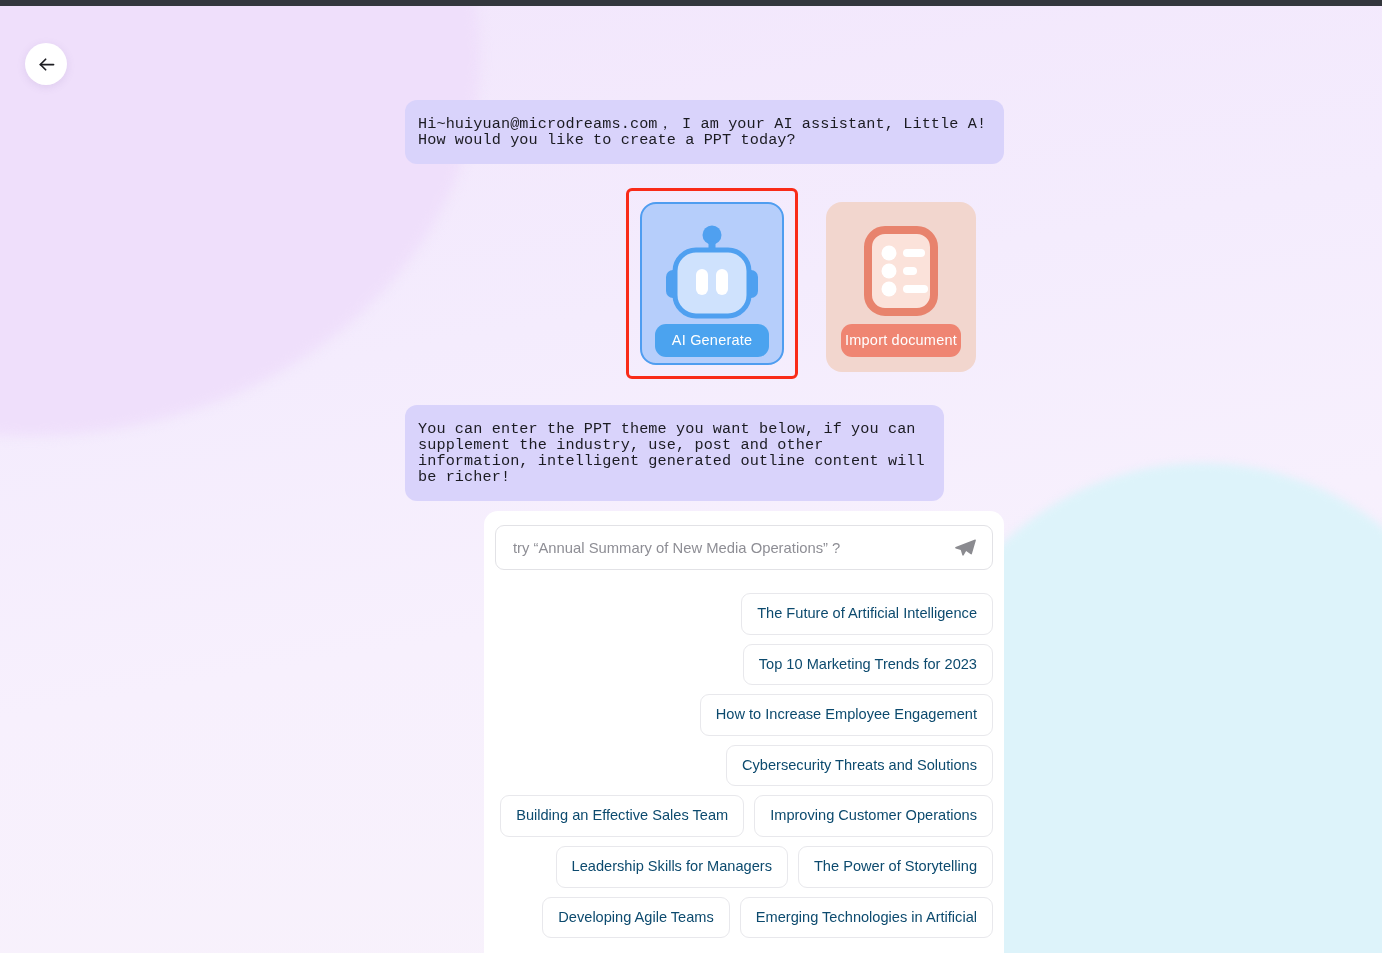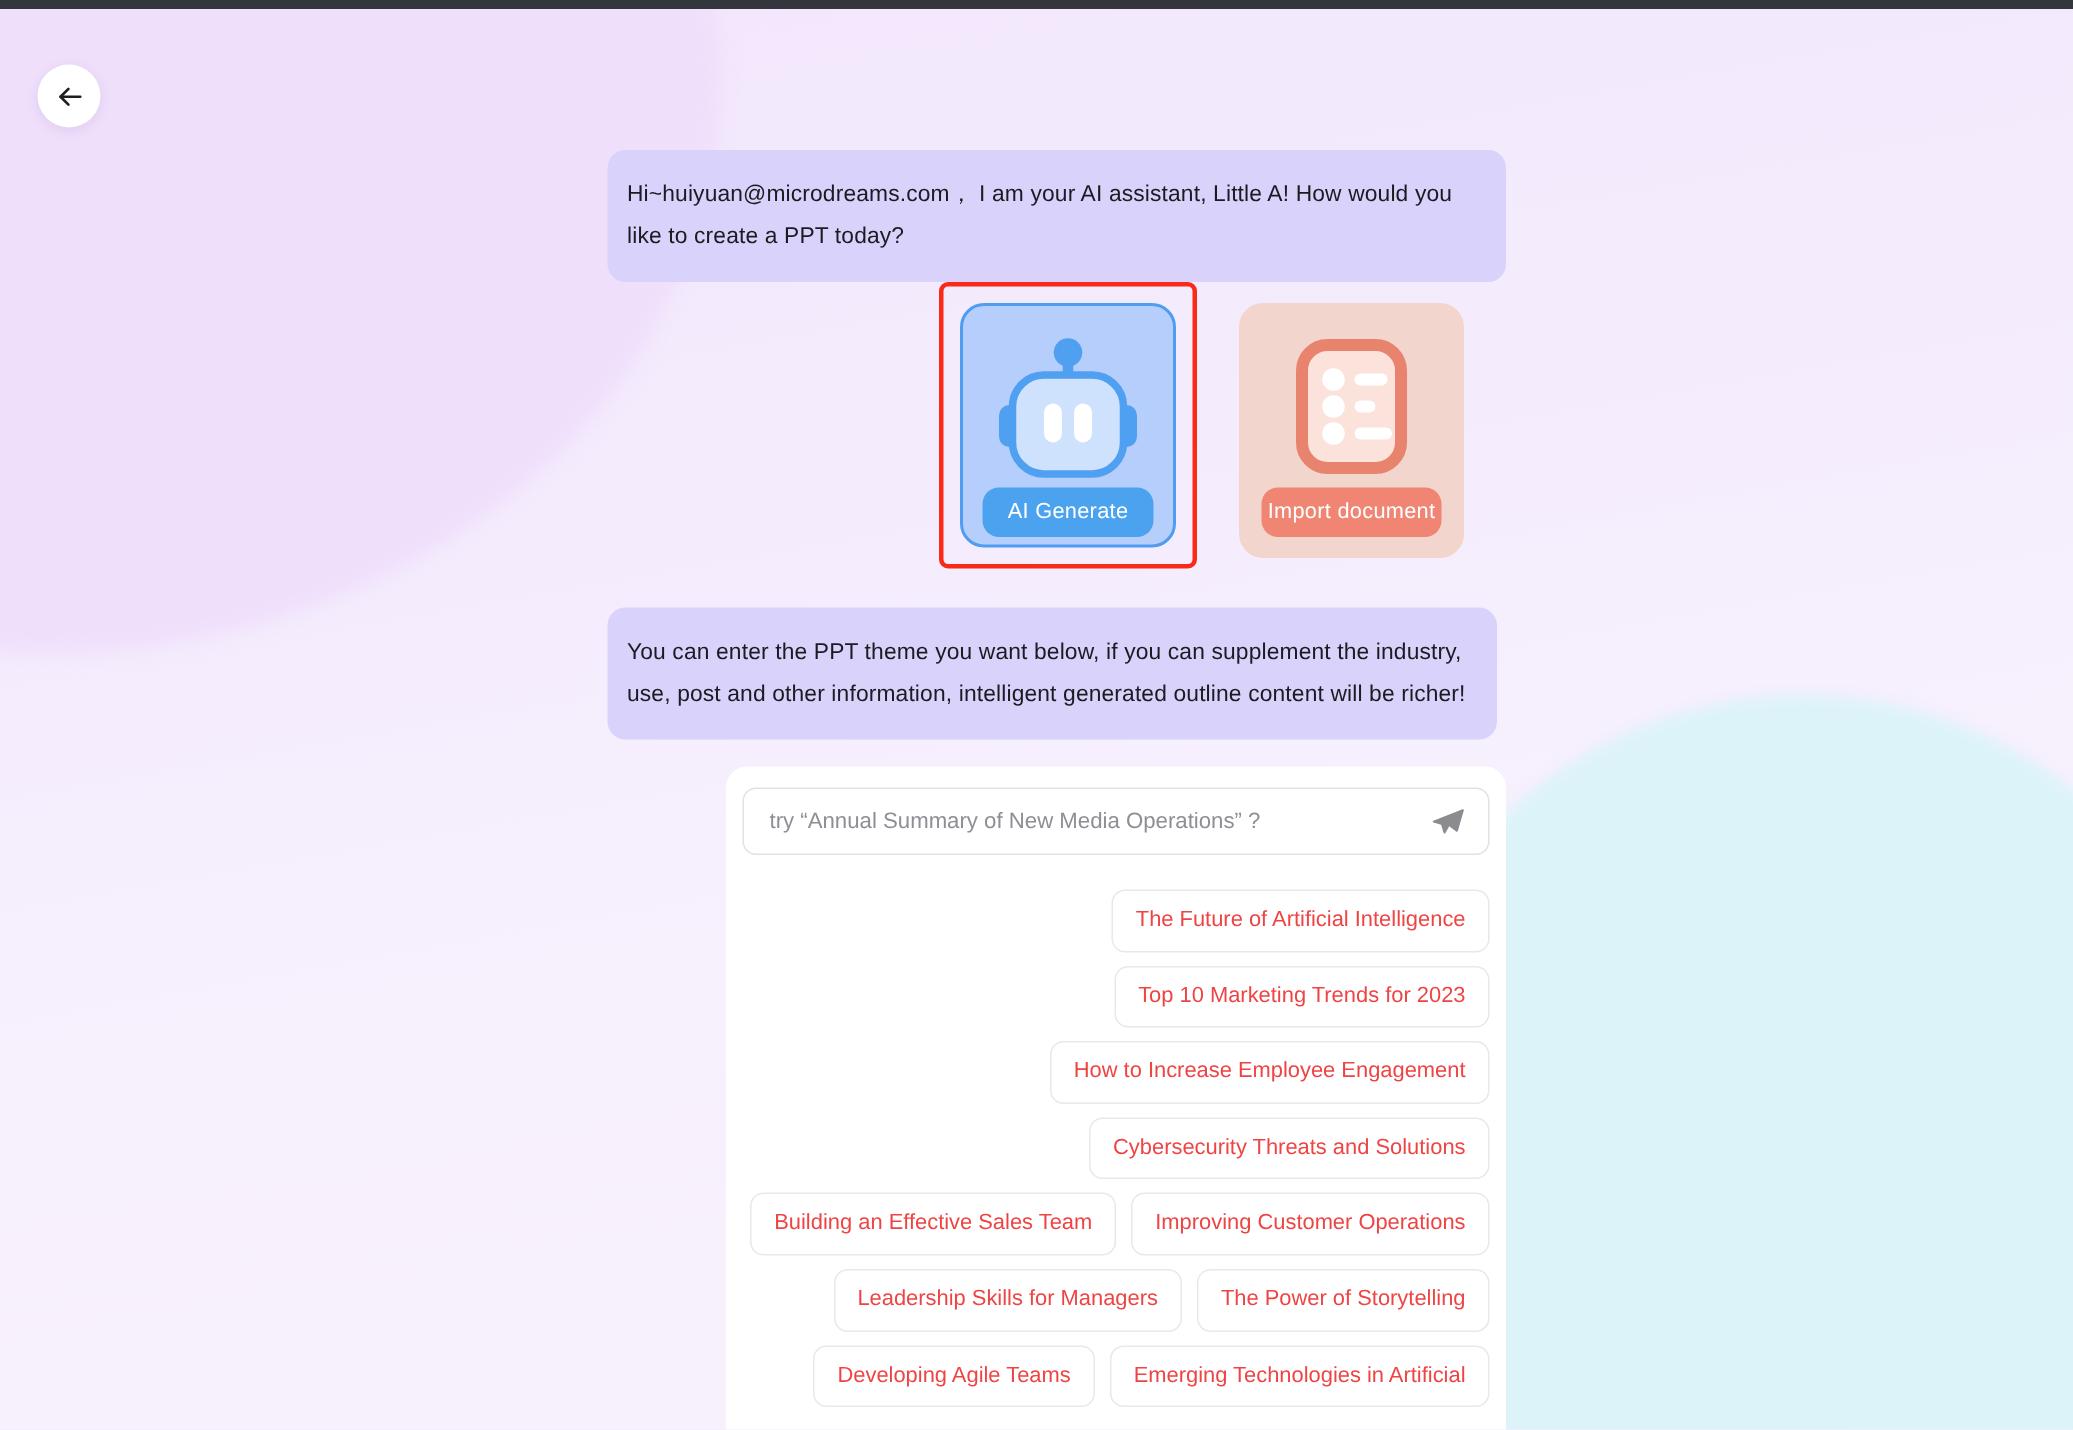--- a/index.html
+++ b/index.html
@@ -77,25 +77,26 @@
     height: 947px;
     z-index: 20;
   }
   .bubble {
     position: absolute;
     background: #d9d3fb;
     border-radius: 12px;
     padding: 16px 14px 16px 13px;
     color: #1b1b22;
     font-size: 15.2px;
-    line-height: 28px;
+    line-height: 16px;
     letter-spacing: .1px;
+    font-family: Liberation Mono, monospace;
   }
   #bubble1 { left: 405px; top: 94px; width: 599px; }
-  #bubble2 { left: 405px; top: 399px; width: 593px; }
+  #bubble2 { left: 405px; top: 399px; width: 539px; }
 
   
   .cards {
     position: absolute;
     left: 626px; top: 182px;
     display: flex;
     align-items: flex-start;
     gap: 14px;
   }
   .card-wrap {
@@ -179,21 +180,21 @@
     flex-wrap: wrap;
     justify-content: flex-end;
     gap: 9px 10px;
     margin-top: 23px;
     padding-bottom: 10px;
   }
   .chip {
     background: #ffffff;
     border: 1px solid #e8e8ec;
     border-radius: 9px;
-    color: #ef4444;
+    color: #0c4a6e;
     font-size: 14.6px;
     line-height: 1;
     padding: 12px 15px 13px;
     white-space: nowrap;
     cursor: pointer;
   }
 </style>
 </head>
 <body>
 

